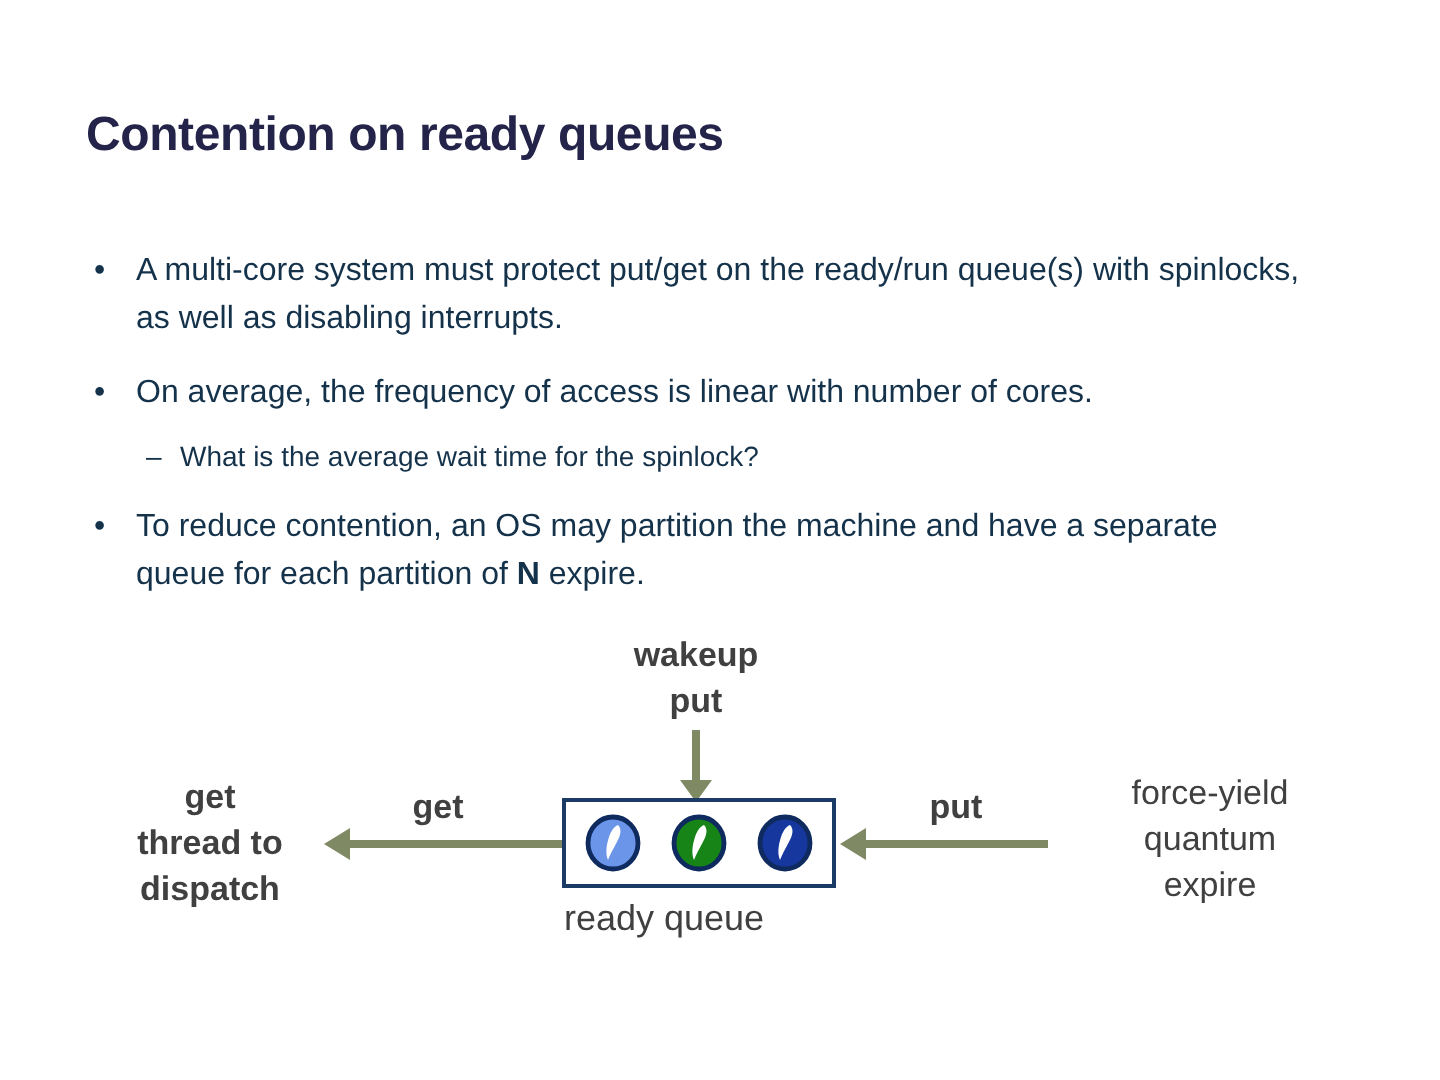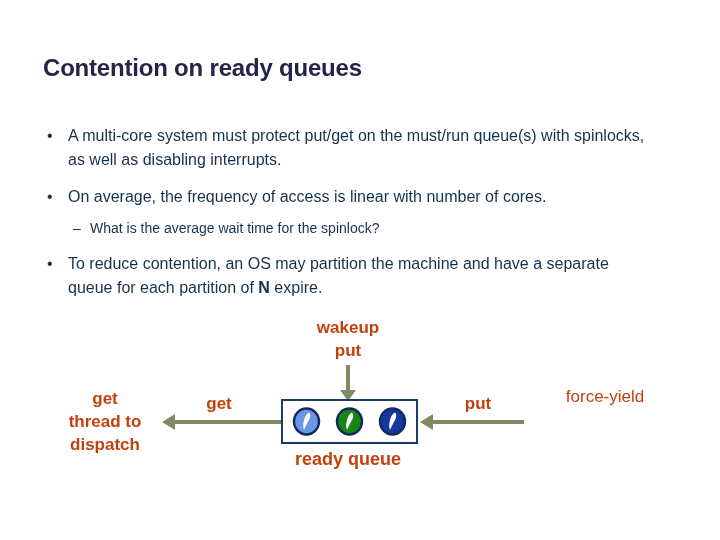--- a/index.html
+++ b/index.html
@@ -22,28 +22,28 @@
   .bullet{display:flex;align-items:flex-start;}
   .bullet .marker{flex:0 0 25px;text-align:left;padding-left:4px;box-sizing:border-box;}
   .bullet .btext{flex:1;}
   .bullet.level2{margin-left:30px;font-size:14px;line-height:20px;}
   .bullet.level2 .marker{flex:0 0 17px;padding-left:0;}
   .b2{margin-top:13px;}
   .b2a{margin-top:9px;}
   .b3{margin-top:14px;}
   .bold-n{font-weight:bold;}
   
-  .diagram{position:absolute;left:0;top:310px;width:720px;height:230px;color:#c2410c;}
+  .diagram{position:absolute;left:0;top:310px;width:720px;height:230px;color:#404040;}
   .dlabel{position:absolute;text-align:center;font-size:17px;line-height:23px;}
   .bold{font-weight:normal;}
   .dlabel span{display:block;}
   .top-label{left:348px;top:6px;transform:translateX(-50%);font-weight:bold;}
   .left-caption{left:105px;top:77px;transform:translateX(-50%);font-weight:bold;}
   .right-caption{left:605px;top:75px;transform:translateX(-50%);}
-  .queue-caption{left:348px;top:138px;transform:translateX(-50%);font-weight:bold;font-size:18px;}
+  .queue-caption{left:332px;top:138px;transform:translateX(-50%);font-weight:normal;font-size:18px;}
   .get-label{left:219px;top:82px;transform:translateX(-50%);font-weight:bold;}
   .put-label{left:478px;top:82px;transform:translateX(-50%);font-weight:bold;}
   
   .shaft{position:absolute;background:#7f8a64;}
   .down-shaft{left:346px;top:55px;width:4px;height:25px;}
   .down-head{position:absolute;left:340px;top:80px;width:0;height:0;
     border-left:8px solid transparent;border-right:8px solid transparent;
     border-top:11px solid #7f8a64;}
   .left-shaft{left:175px;top:110px;width:106px;height:4px;}
   .left-head{position:absolute;left:162px;top:104px;width:0;height:0;
@@ -65,21 +65,21 @@
 </style>
 </head>
 <body>
 
 <div class="slide-title">Contention on ready queues</div>
 
 <div class="content">
 
   <div class="bullet b1">
     <span class="marker">•</span>
-    <span class="btext">A multi-core system must protect put/get on the must/run queue(s) with spinlocks, as well as disabling interrupts.</span>
+    <span class="btext">A multi-core system must protect put/get on the ready/run queue(s) with spinlocks, as well as disabling interrupts.</span>
   </div>
 
   <div class="bullet b2">
     <span class="marker">•</span>
     <span class="btext">On average, the frequency of access is linear with number of cores.</span>
   </div>
 
   <div class="bullet level2 b2a">
     <span class="marker">–</span>
     <span class="btext">What is the average wait time for the spinlock?</span>
@@ -130,15 +130,16 @@
   </div>
 
   <div class="dlabel left-caption">
     <span>get</span>
     <span>thread to</span>
     <span>dispatch</span>
   </div>
 
   <div class="dlabel right-caption">
     <span class="bold">force-yield</span>
+    <span>quantum expire</span>
   </div>
 
 </div>
 
 </body></html>

